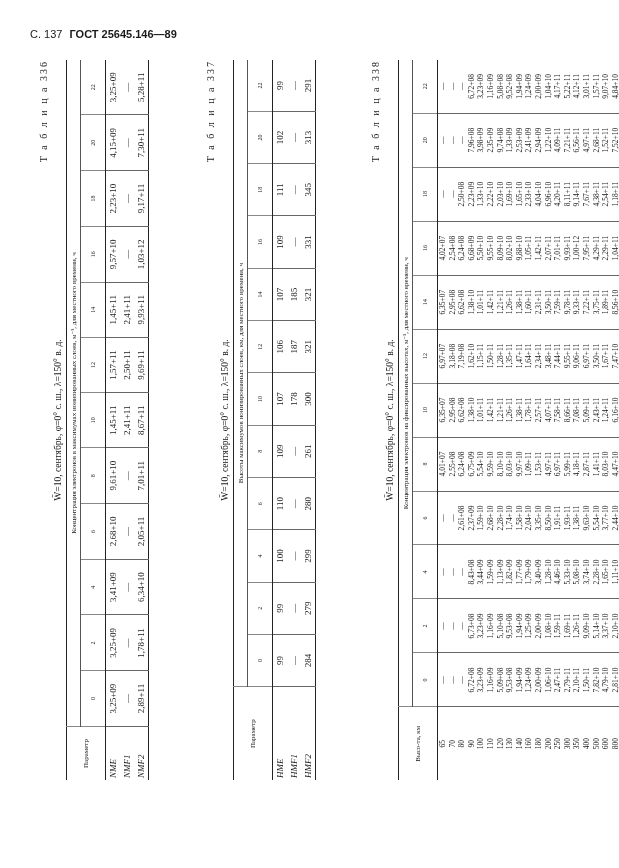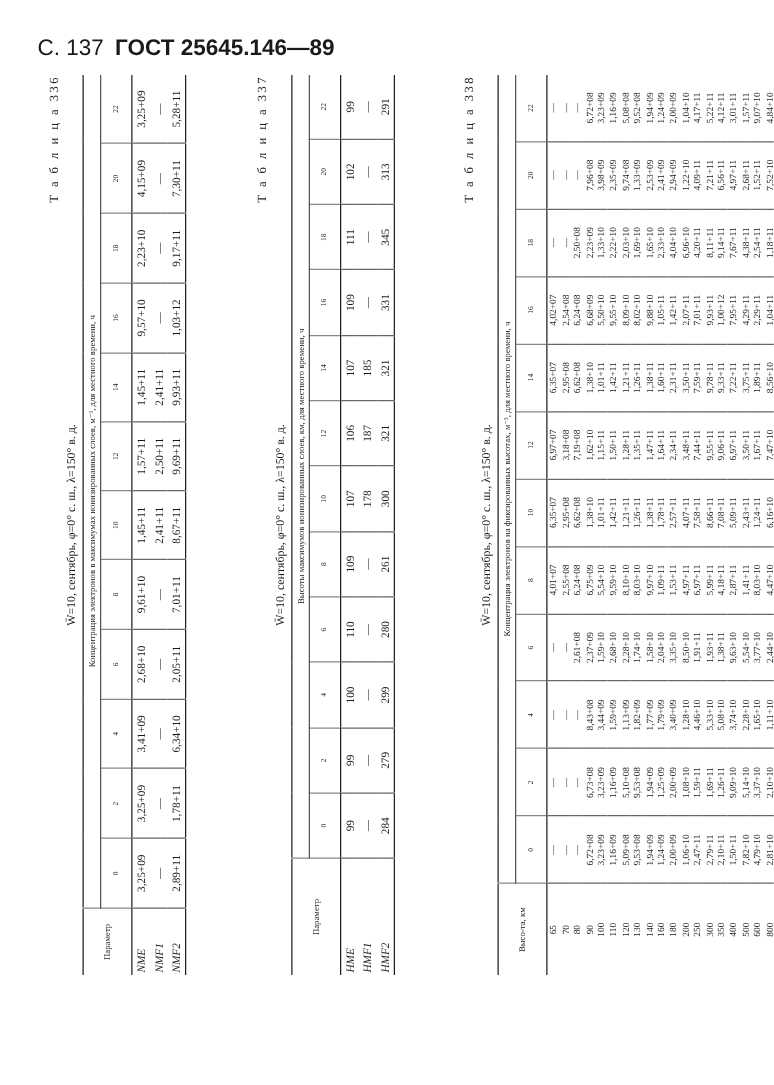--- a/index.html
+++ b/index.html
@@ -1,17 +1,17 @@
 <!DOCTYPE html>
 <html><head>
 <meta charset="utf-8">
 <style>
   html,body{margin:0;padding:0;background:#fff;}
   body{width:619px;height:868px;position:relative;overflow:hidden;font-family:"Liberation Serif","DejaVu Serif",serif;color:#1a1a1a;}
-  .pagehead{position:absolute;left:30px;top:28px;font-size:18px;font-family:"Liberation Sans","DejaVu Sans",sans-serif;}
+  .pagehead{position:absolute;left:30px;top:28px;font-size:11px;font-family:"Liberation Sans","DejaVu Sans",sans-serif;}
   .pagehead b{font-weight:bold;margin-left:4px;}
   
   .rot{position:absolute;transform-origin:0 0;transform:rotate(-90deg);}
   .blk{font-size:9px;}
   .tlabel{text-align:right;letter-spacing:2px;font-size:10px;margin-bottom:4px;}
   .cap{text-align:center;font-size:9.5px;margin:2px 0 3px;}
   table{border-collapse:collapse;width:100%;}
   th,td{font-weight:normal;text-align:center;padding:0 2px;}
   th{font-size:6px;border-bottom:1px solid #222;height:24px;border-left:1px solid #888;}
   th.first{border-left:none;font-size:7px;}

